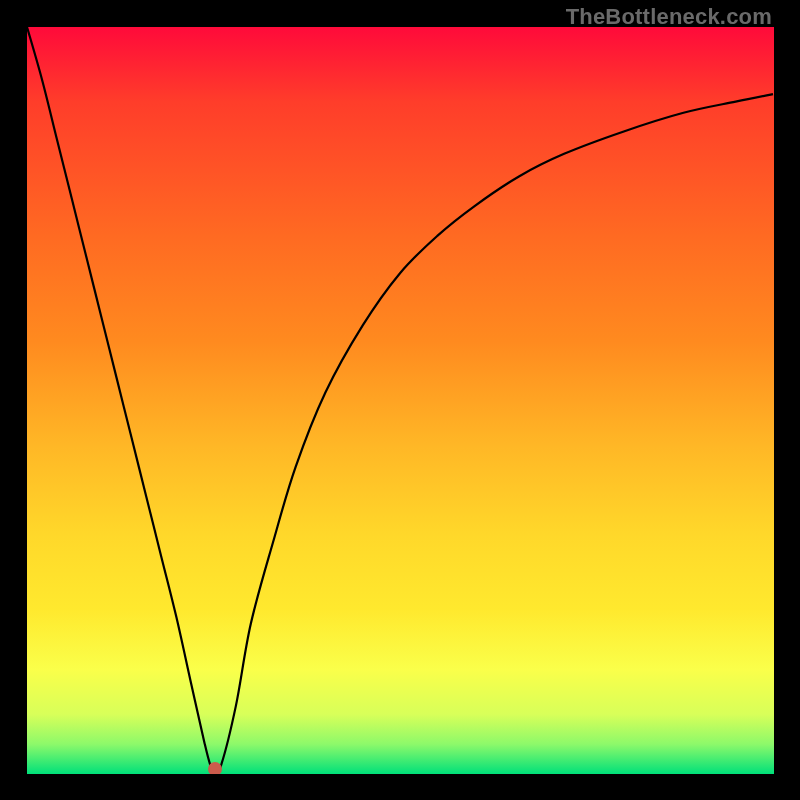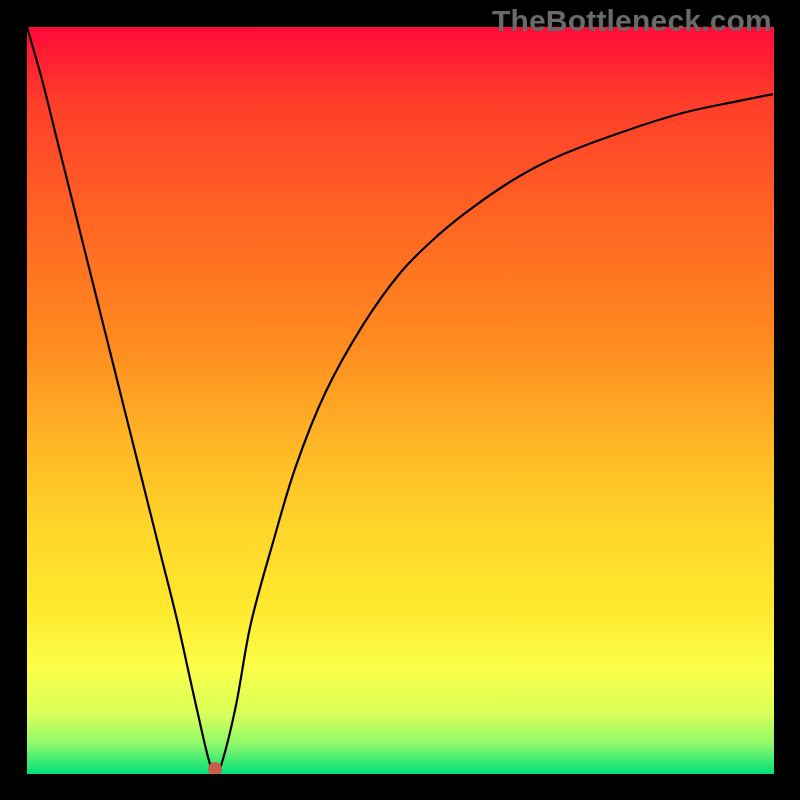--- a/index.html
+++ b/index.html
@@ -34,21 +34,21 @@
   svg.curve {
     position: absolute;
     left: 0; top: 0;
     width: 747px;
     height: 747px;
   }
   .watermark {
     position: absolute;
     top: 4px;
     right: 28px;
-    font-size: 30px;
+    font-size: 22px;
     font-weight: 600;
     color: #6a6a6a;
     letter-spacing: 0.2px;
   }
   .marker {
     position: absolute;
     width: 14px;
     height: 14px;
     border-radius: 50%;
     background: #cb5b4c;

